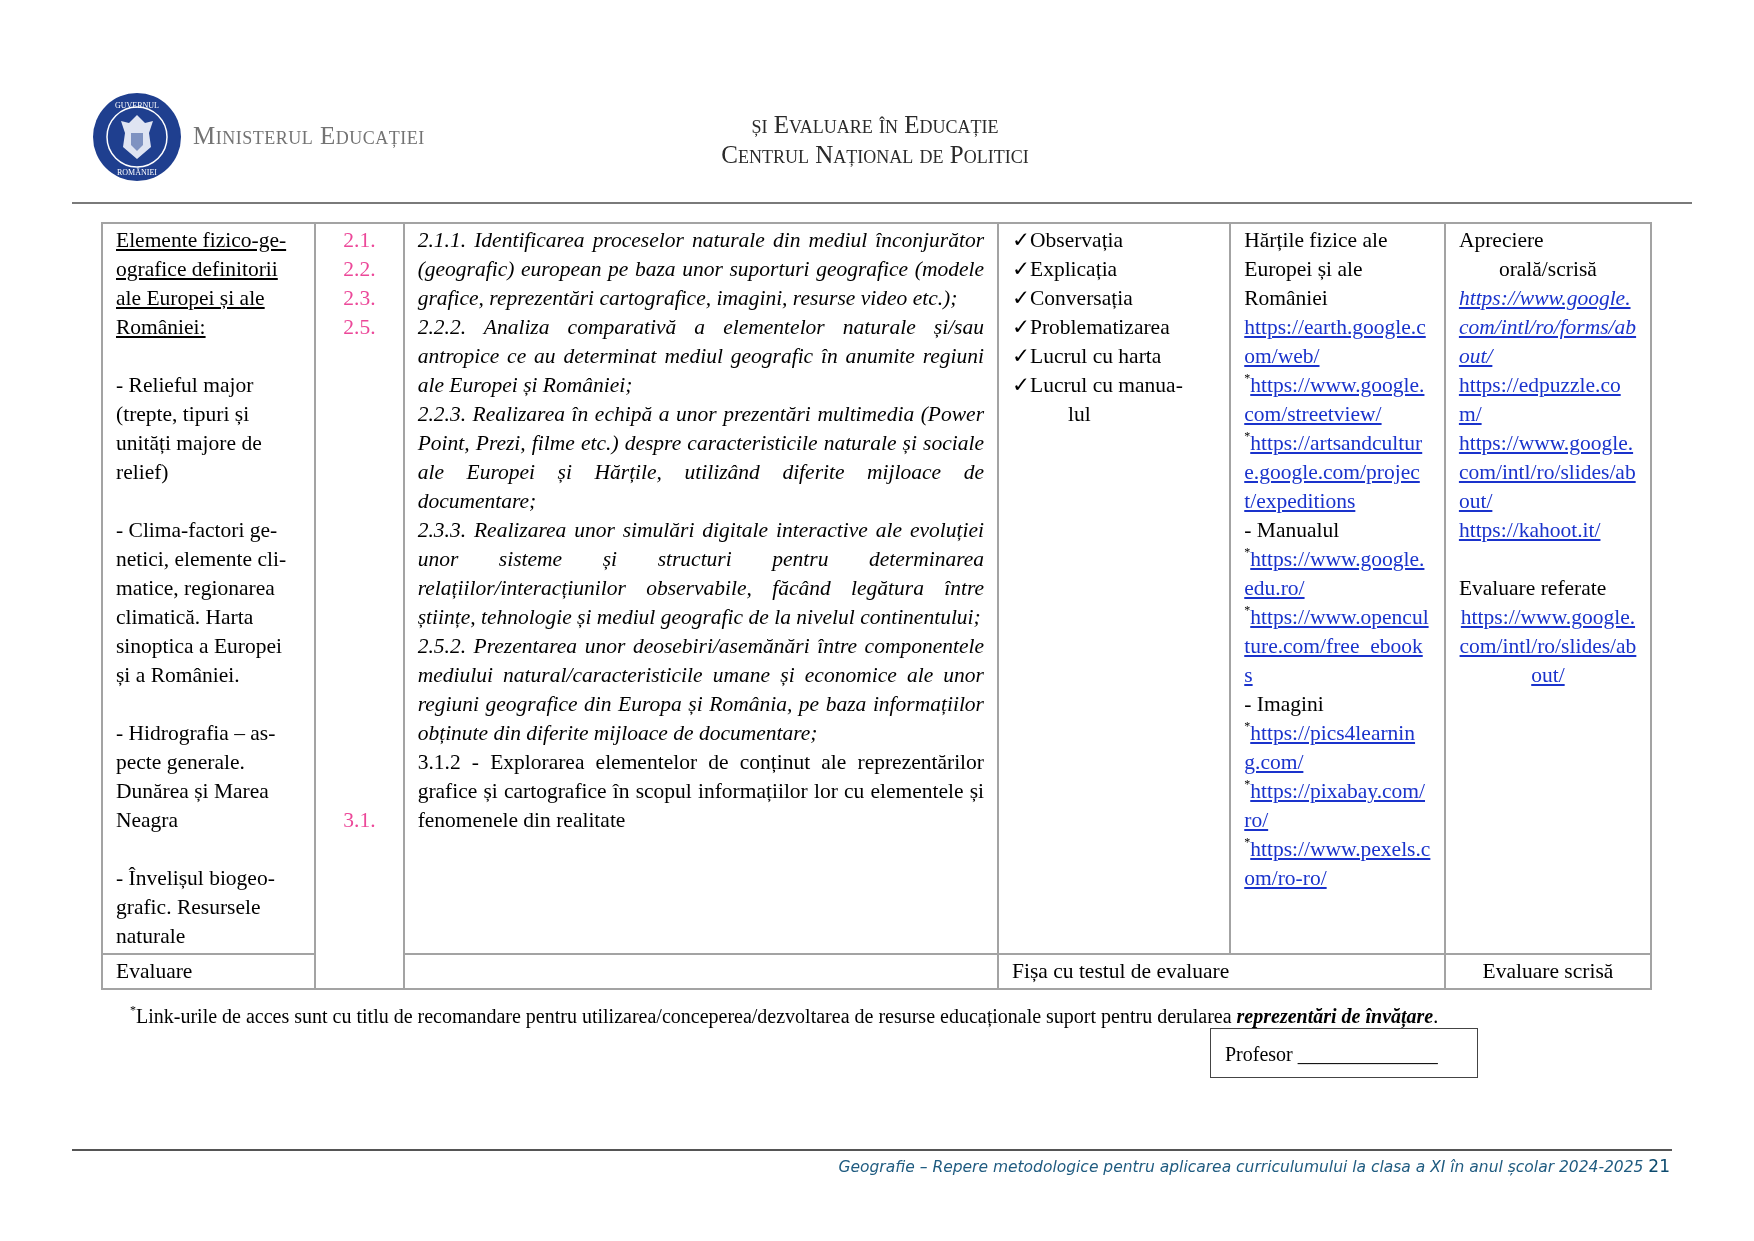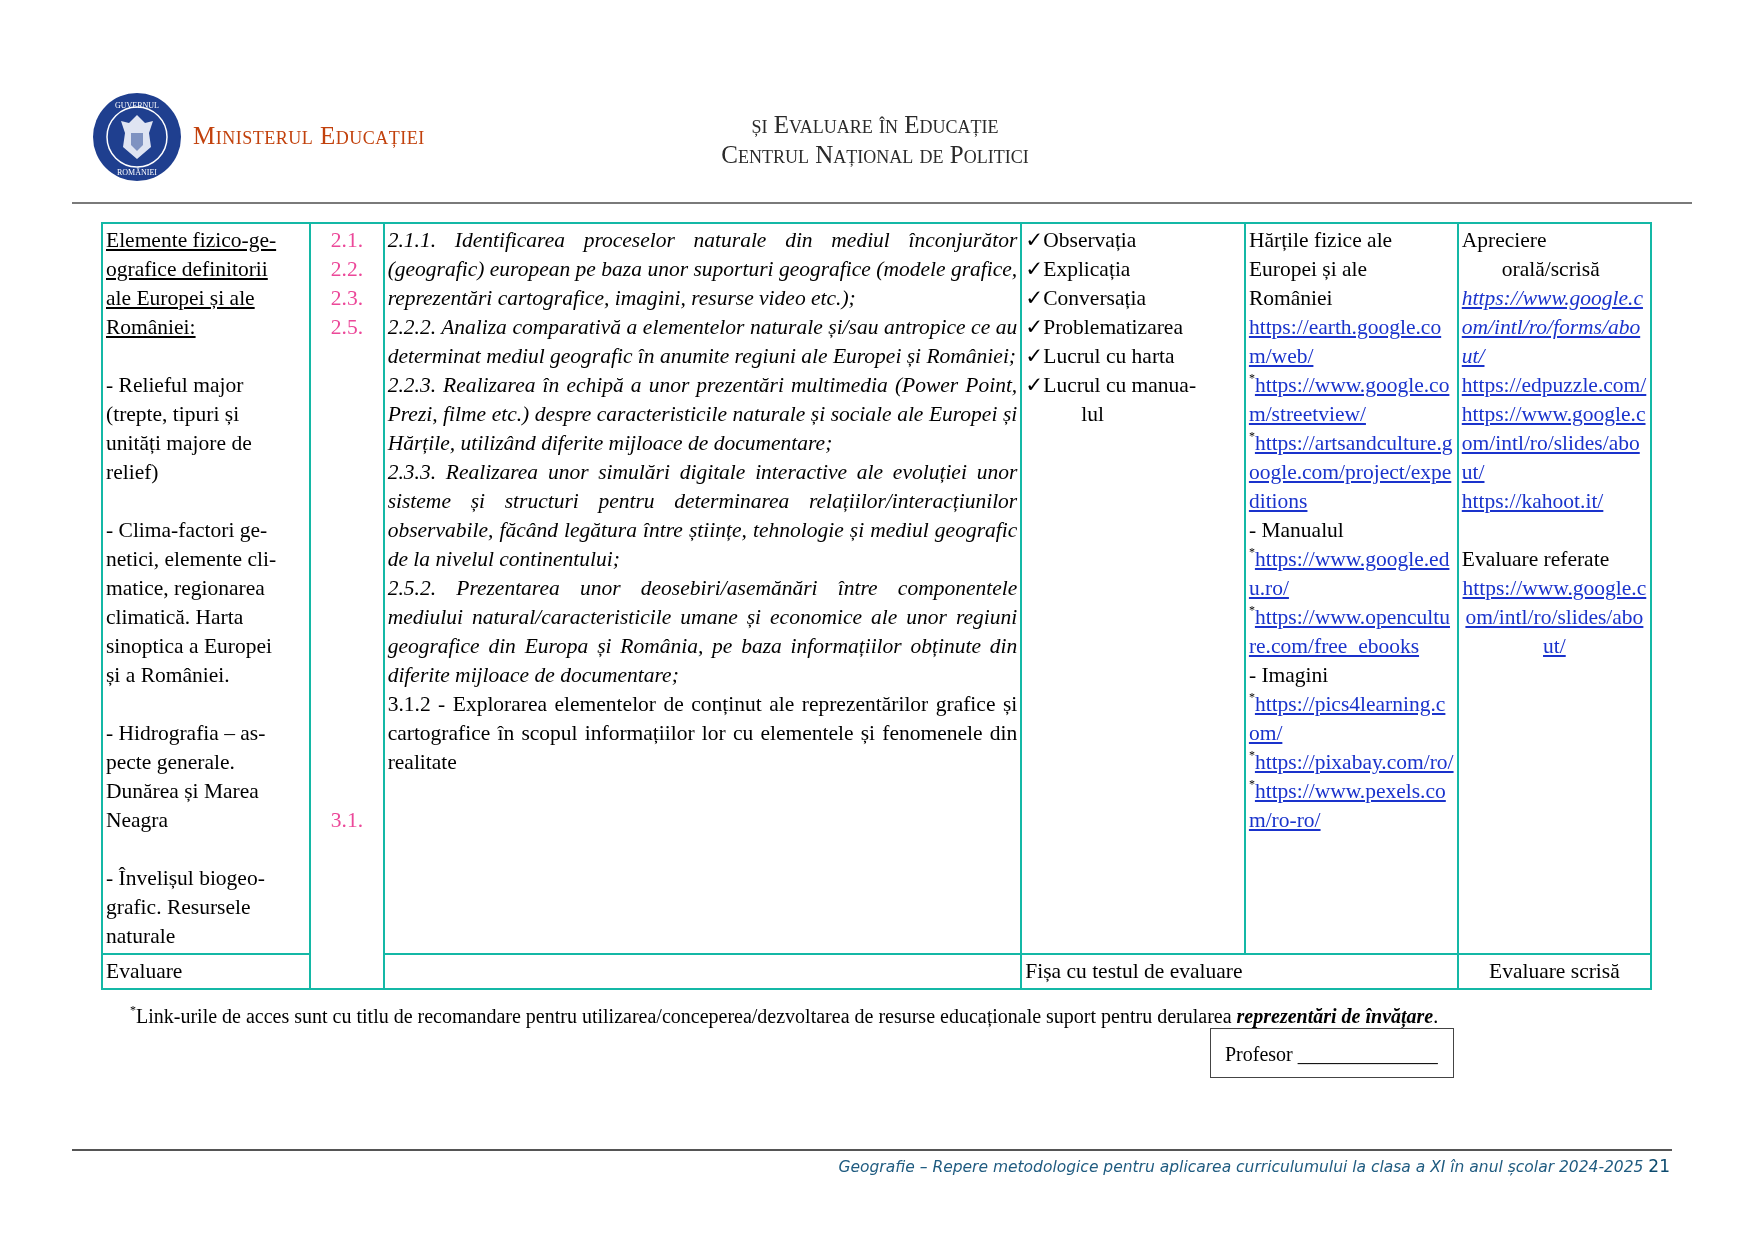--- a/index.html
+++ b/index.html
@@ -5,50 +5,50 @@
   html, body { margin: 0; padding: 0; background: #ffffff; }
   body { width: 1754px; height: 1241px; position: relative; overflow: hidden;
          font-family: "Liberation Serif", "DejaVu Serif", serif; color: #000; }
   .abs { position: absolute; margin-top: 10px; }
 
   
   .logo { left: 93px; top: 83px; width: 88px; height: 88px; border-radius: 50%;
           background: #1f3f8f; }
   .logo svg { width: 88px; height: 88px; display: block; }
   .ministry { left: 193px; top: 112px; font-family: "Liberation Serif", serif;
-              font-size: 25px; letter-spacing: 0.5px; color: #c2410c; font-variant: small-caps; }
+              font-size: 25px; letter-spacing: 0.5px; color: #737373; font-variant: small-caps; }
   .center-name { left: 640px; top: 100px; width: 470px; text-align: center;
                  font-family: "Liberation Serif", serif; font-size: 25px; line-height: 30px;
                  font-variant: small-caps; color: #2a2a2a; }
   .hdr-line { left: 72px; top: 192px; width: 1620px; height: 2px; background: #7a7a7a; }
 
   
   table.main { position: absolute; left: 101px; top: 222px; width: 1551px;
                border-collapse: collapse; font-size: 21.5px; line-height: 29px; }
-  table.main td { border: 2px solid #14b8a6; vertical-align: top; padding: 2px 3px; }
+  table.main td { border: 2px solid #a3a3a3; vertical-align: top; padding: 2px 13px; }
   .c1 { width: 202px; }
   .c2 { width: 66px; text-align: center; color: #ec4899; }
   .c3 { width: 637px; font-style: italic; text-align: justify; }
   .c4 { width: 217px; }
   .c5 { width: 207px; }
   .c6 { width: 186px; }
   .u { text-decoration: underline; }
   .gap { height: 29px; }
   a.lnk { color: #1a33cc; text-decoration: underline; word-break: break-all; }
   .star { font-size: 12px; vertical-align: top; line-height: 14px; }
   .check { display: block; }
   .check-glyph { display: inline-block; width: 18px; }
   .indent { padding-left: 56px; }
   .center { text-align: center; }
 
   .footnote { left: 130px; top: 993px; font-size: 20px; line-height: 26px; }
   .footnote .star { font-size: 12px; }
   .footnote b { font-style: italic; }
 
-  .prof-box { left: 1210px; top: 1018px; width: 244px; height: 50px; border: 1.5px solid #444;
+  .prof-box { left: 1210px; top: 1018px; width: 268px; height: 50px; border: 1.5px solid #444;
               font-size: 20px; line-height: 50px; padding-left: 14px; box-sizing: border-box; }
 
   .ftr-line { left: 72px; top: 1139px; width: 1600px; height: 2px; background: #555; }
   .ftr-text { left: 760px; top: 1146px; width: 910px; text-align: right;
               font-family: "DejaVu Sans", sans-serif; font-style: italic; font-size: 15.5px;
               color: #1f5b80; }
   .ftr-page { color: #0c4a6e; font-style: normal; font-size: 17px; }
 </style>
 </head>
 <body>

